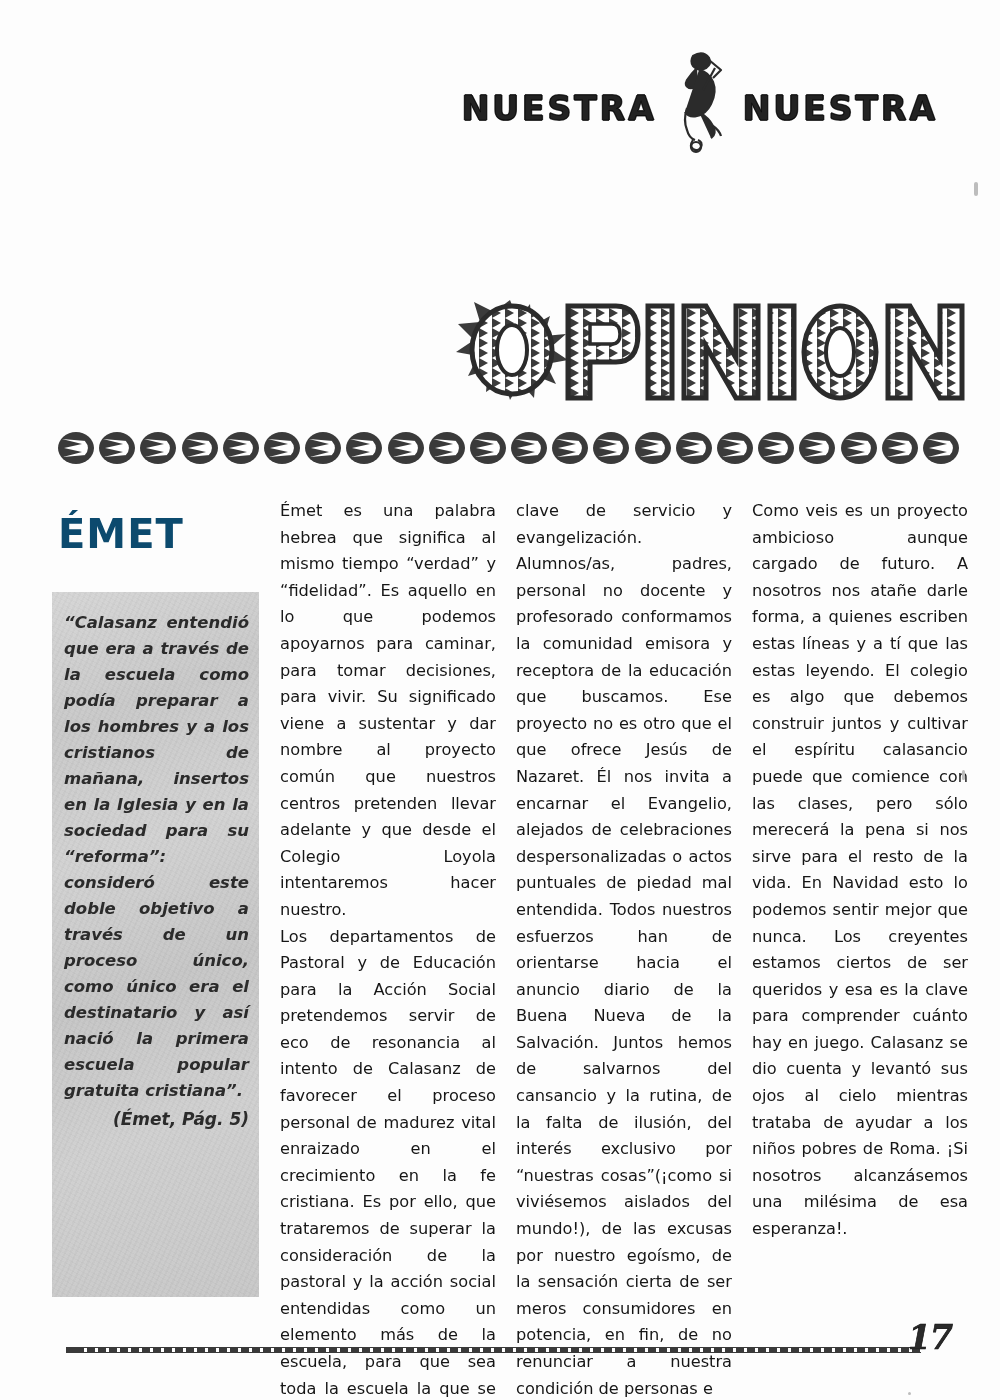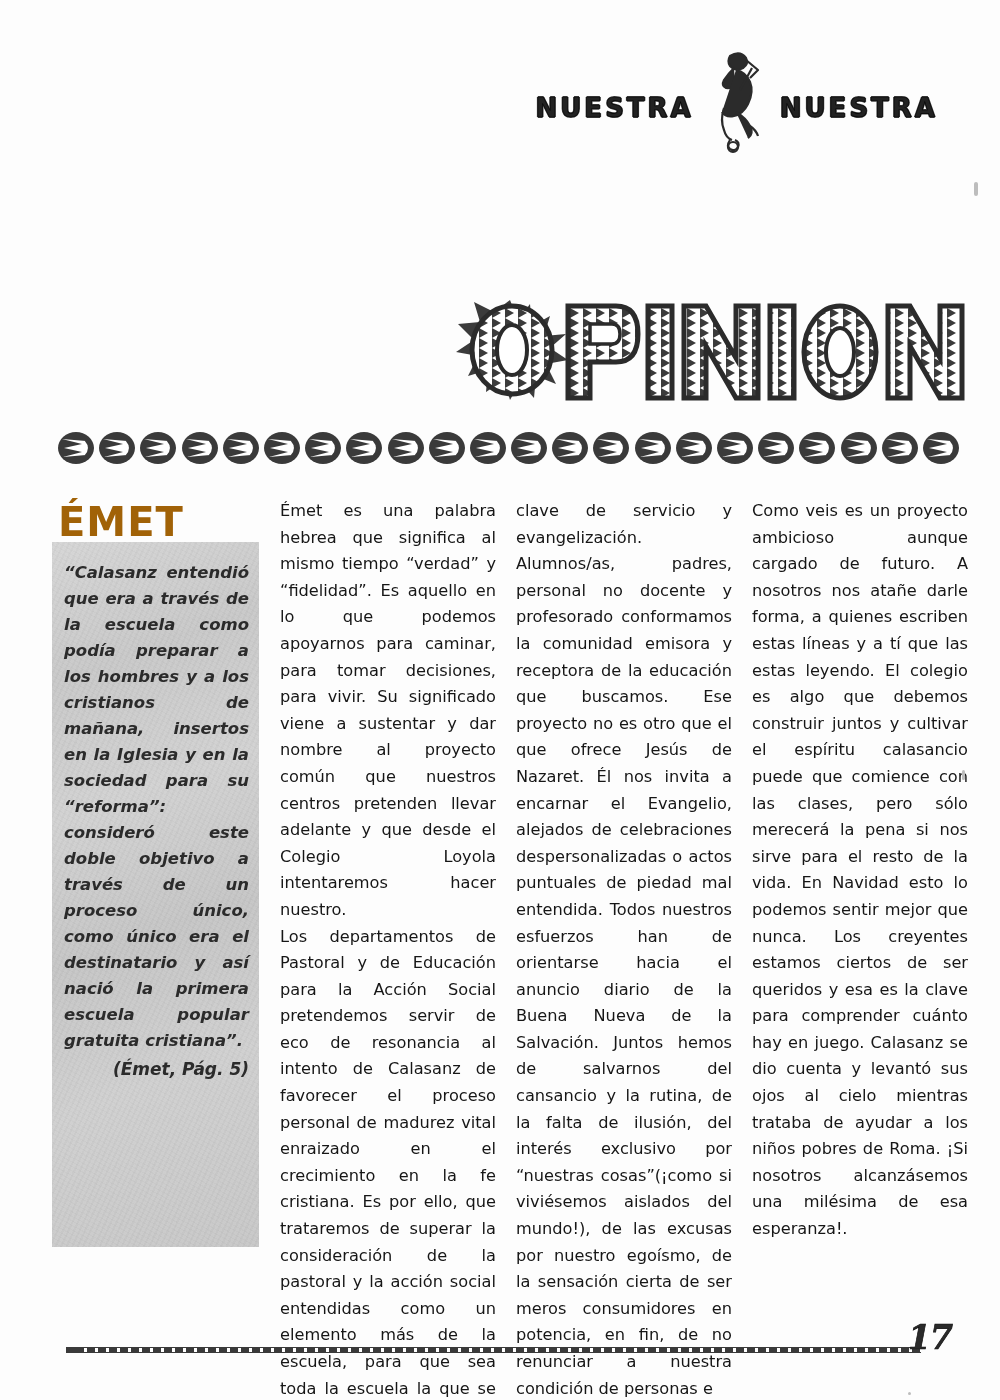--- a/index.html
+++ b/index.html
@@ -31,21 +31,21 @@
     right: 62px;
     height: 112px;
     display: flex;
     align-items: center;
     justify-content: flex-end;
     gap: 0px;
   }
   .masthead-word {
     font-family: "DejaVu Sans", "Liberation Sans", sans-serif;
     font-weight: bold;
-    font-size: 26px;
+    font-size: 33px;
     letter-spacing: 3px;
     color: #222;
     -webkit-text-stroke: 0.6px #000;
     text-shadow:
        1px 0 0 #444, -1px 0 0 #444,
        0 1px 0 #444, 0 -1px 0 #444;
     line-height: 1;
     position: relative;
     top: 6px;
   }
@@ -99,25 +99,26 @@
     column-gap: 20px;
   }
 
   
   .col1 { position: relative; }
   .article-title {
     font-family: "DejaVu Sans", "Liberation Sans", sans-serif;
     font-weight: bold;
     font-size: 40px;
     letter-spacing: 1px;
-    color: #a16207;
-    margin: 4px 0 0 6px;
+    color: #0c4a6e;
+    margin: 16px 0 0 6px;
     line-height: 1;
   }
   .pullquote {
+    margin-top: 38px;
     margin-left: 0px;
     width: 207px;
     min-height: 705px;
     background:
       repeating-linear-gradient(115deg, rgba(0,0,0,0.018) 0px, rgba(0,0,0,0.018) 2px, rgba(255,255,255,0.02) 2px, rgba(255,255,255,0.02) 5px),
       repeating-linear-gradient(28deg, rgba(0,0,0,0.02) 0px, rgba(0,0,0,0.02) 1px, rgba(255,255,255,0.0) 1px, rgba(255,255,255,0.0) 4px),
       linear-gradient(160deg, #d6d6d6 0%, #c9c9c9 18%, #d2d2d2 36%, #c6c6c6 55%, #d0d0d0 74%, #c8c8c8 100%);
     padding: 18px 10px 16px 12px;
     box-sizing: border-box;
   }

